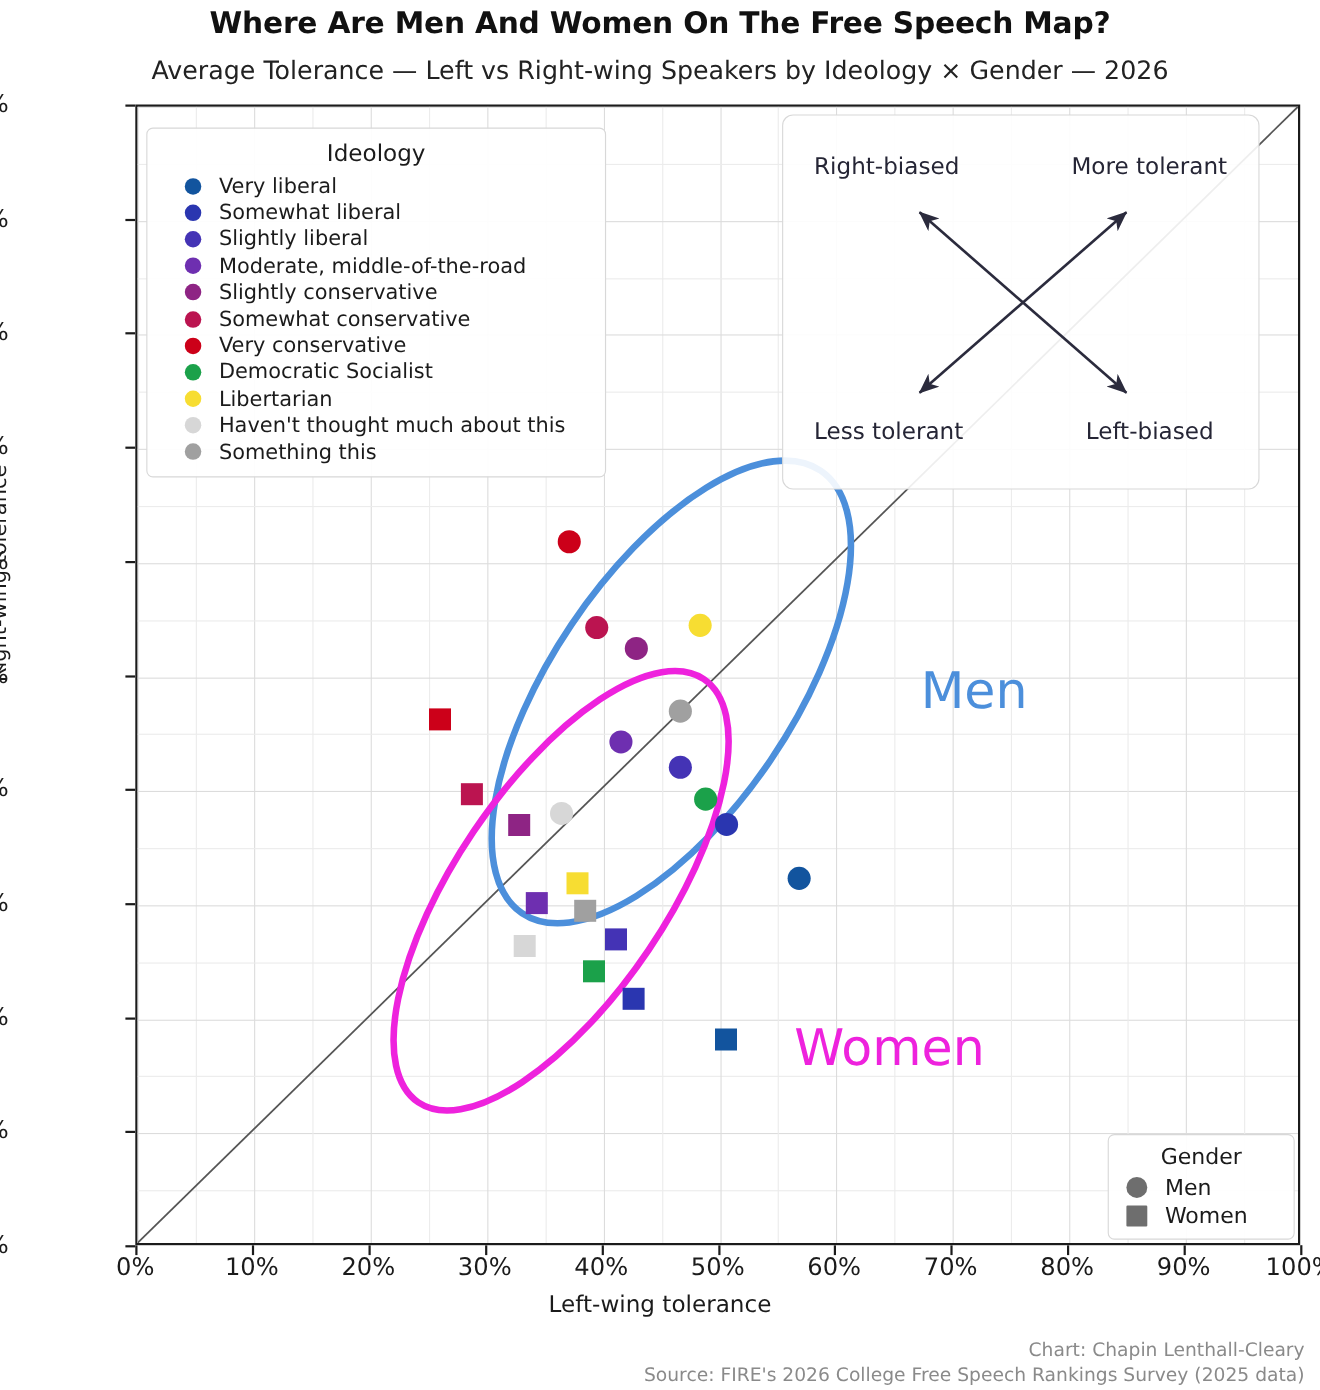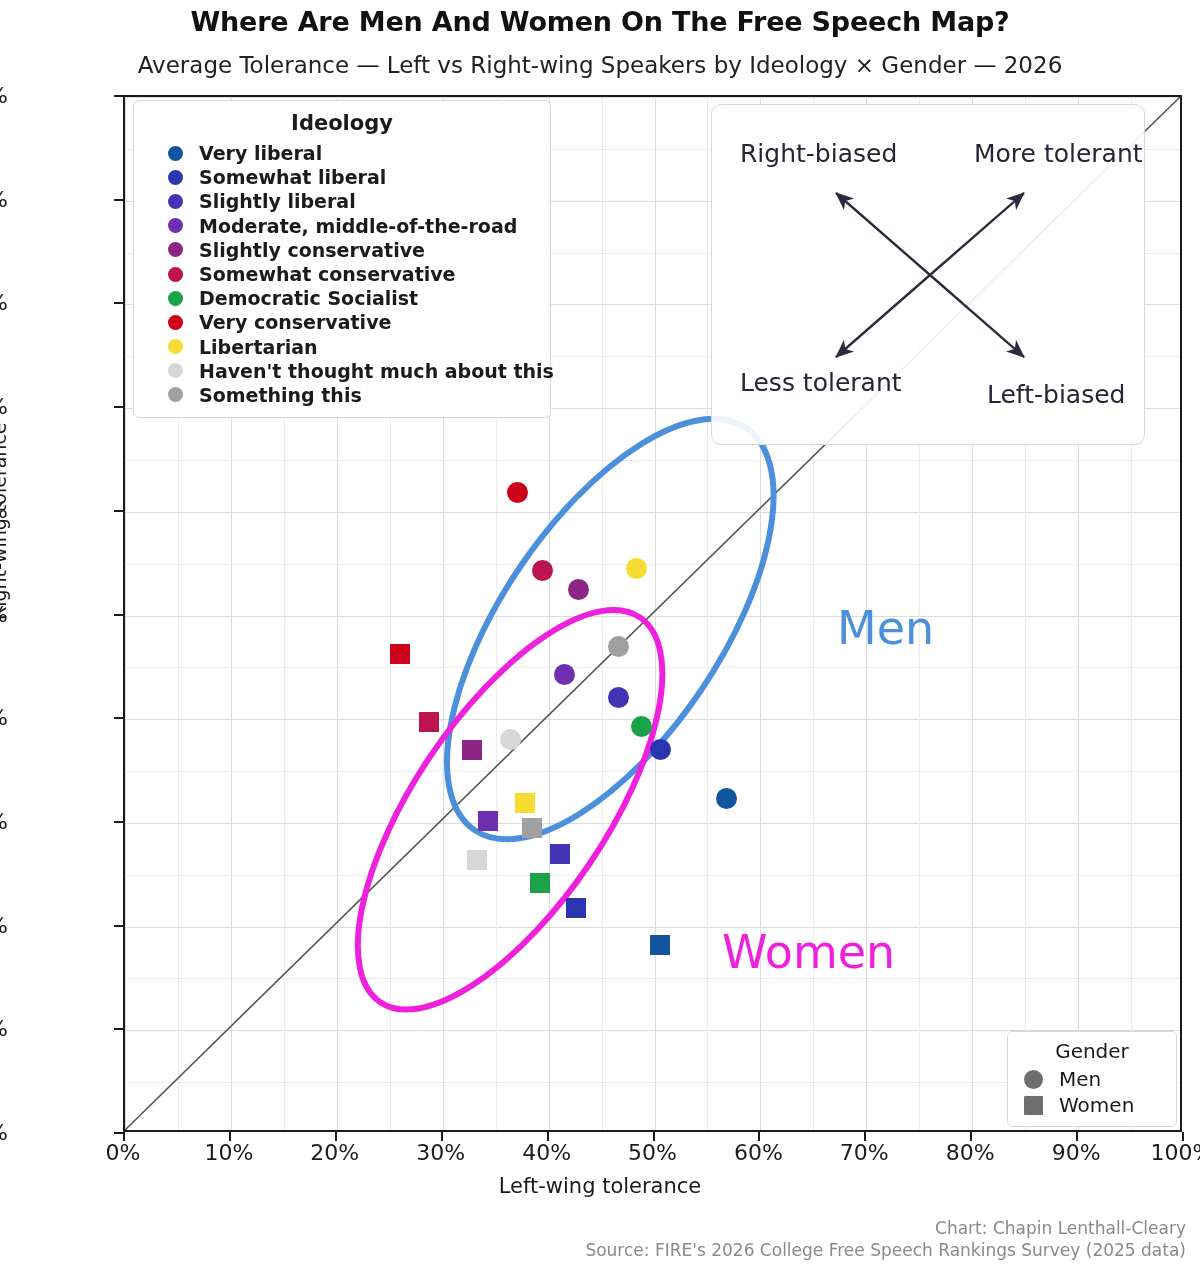--- a/index.html
+++ b/index.html
@@ -58,44 +58,44 @@
   
   .pt{position:absolute;box-sizing:border-box;}
   .pt.men{border-radius:50%;width:21px;height:21px;margin-left:-10.5px;margin-top:-10.5px;}
   .pt.women{width:20px;height:20px;margin-left:-10px;margin-top:-10px;}
 
   
   .legend-box{
     position:absolute;background:rgba(255,255,255,0.93);
     border:1px solid #d8d8d8;border-radius:6px;
   }
-  #ideology-legend{left:133px;top:100px;width:396px;padding:8px 10px 10px 10px;font-weight:bold;}
+  #ideology-legend{left:133px;top:116px;width:396px;padding:8px 10px 10px 10px;}
   .legend-title{text-align:center;font-size:21px;color:#1b1b1b;margin:2px 0 6px 0;}
   .legend-row{display:flex;align-items:center;height:24.2px;}
   .legend-swatch{width:15px;height:15px;border-radius:50%;margin-left:24px;margin-right:16px;flex:0 0 auto;}
   .legend-text{font-size:19px;color:#1b1b1b;white-space:nowrap;}
 
   #gender-legend{left:1007px;top:1031px;width:148px;padding:6px 10px 8px 10px;}
   #gender-legend .legend-title{font-size:20px;margin:1px 0 3px 0;}
   #gender-legend .legend-row{height:26px;}
   #gender-legend .legend-swatch{margin-left:6px;margin-right:16px;width:19px;height:19px;background:#6e6e6e;}
   #gender-legend .sw-circle{border-radius:50%;}
   #gender-legend .sw-square{border-radius:1px;}
   #gender-legend .legend-text{font-size:20px;}
 
   
   #quadrant-inset{
     position:absolute;left:711px;top:104px;width:434px;height:341px;
     background:rgba(255,255,255,0.90);border:1px solid #d8d8d8;border-radius:10px;
     box-sizing:border-box;
   }
-  .quad-label{position:absolute;font-size:25px;color:#252535;white-space:nowrap;}
+  .quad-label{position:absolute;font-size:21px;color:#252535;white-space:nowrap;}
   #q-tl{left:28px;top:34px;}
   #q-tr{left:262px;top:34px;}
-  #q-bl{left:28px;top:263px;}
+  #q-bl{left:28px;top:275px;}
   #q-br{left:275px;top:275px;}
 
   .cluster-label{position:absolute;font-weight:400;white-space:nowrap;}
   #label-men{left:837px;top:601px;font-size:46px;color:#4c8fdb;}
   #label-women{left:722px;top:925px;font-size:46px;color:#ee22dd;}
 
   .credit{
     position:absolute;right:14px;font-size:17px;color:#8a8a8a;text-align:right;white-space:nowrap;
   }
   #credit-chart{top:1218px;margin-left:47px;}
@@ -264,26 +264,26 @@
         </div>
         <div class="legend-row">
           <div class="legend-swatch" style="background: rgb(142, 36, 132);"></div>
           <div class="legend-text">Slightly conservative</div>
         </div>
         <div class="legend-row">
           <div class="legend-swatch" style="background: rgb(187, 20, 80);"></div>
           <div class="legend-text">Somewhat conservative</div>
         </div>
         <div class="legend-row">
+          <div class="legend-swatch" style="background: rgb(204, 0, 25);"></div>
+          <div class="legend-text">Very conservative</div>
+        </div>
+        <div class="legend-row">
           <div class="legend-swatch" style="background: rgb(27, 161, 74);"></div>
           <div class="legend-text">Democratic Socialist</div>
-        </div>
-        <div class="legend-row">
-          <div class="legend-swatch" style="background: rgb(204, 0, 25);"></div>
-          <div class="legend-text">Very conservative</div>
         </div>
         <div class="legend-row">
           <div class="legend-swatch" style="background: rgb(247, 221, 50);"></div>
           <div class="legend-text">Libertarian</div>
         </div>
         <div class="legend-row">
           <div class="legend-swatch" style="background: rgb(215, 215, 215);"></div>
           <div class="legend-text">Haven't thought much about this</div>
         </div>
         <div class="legend-row">

